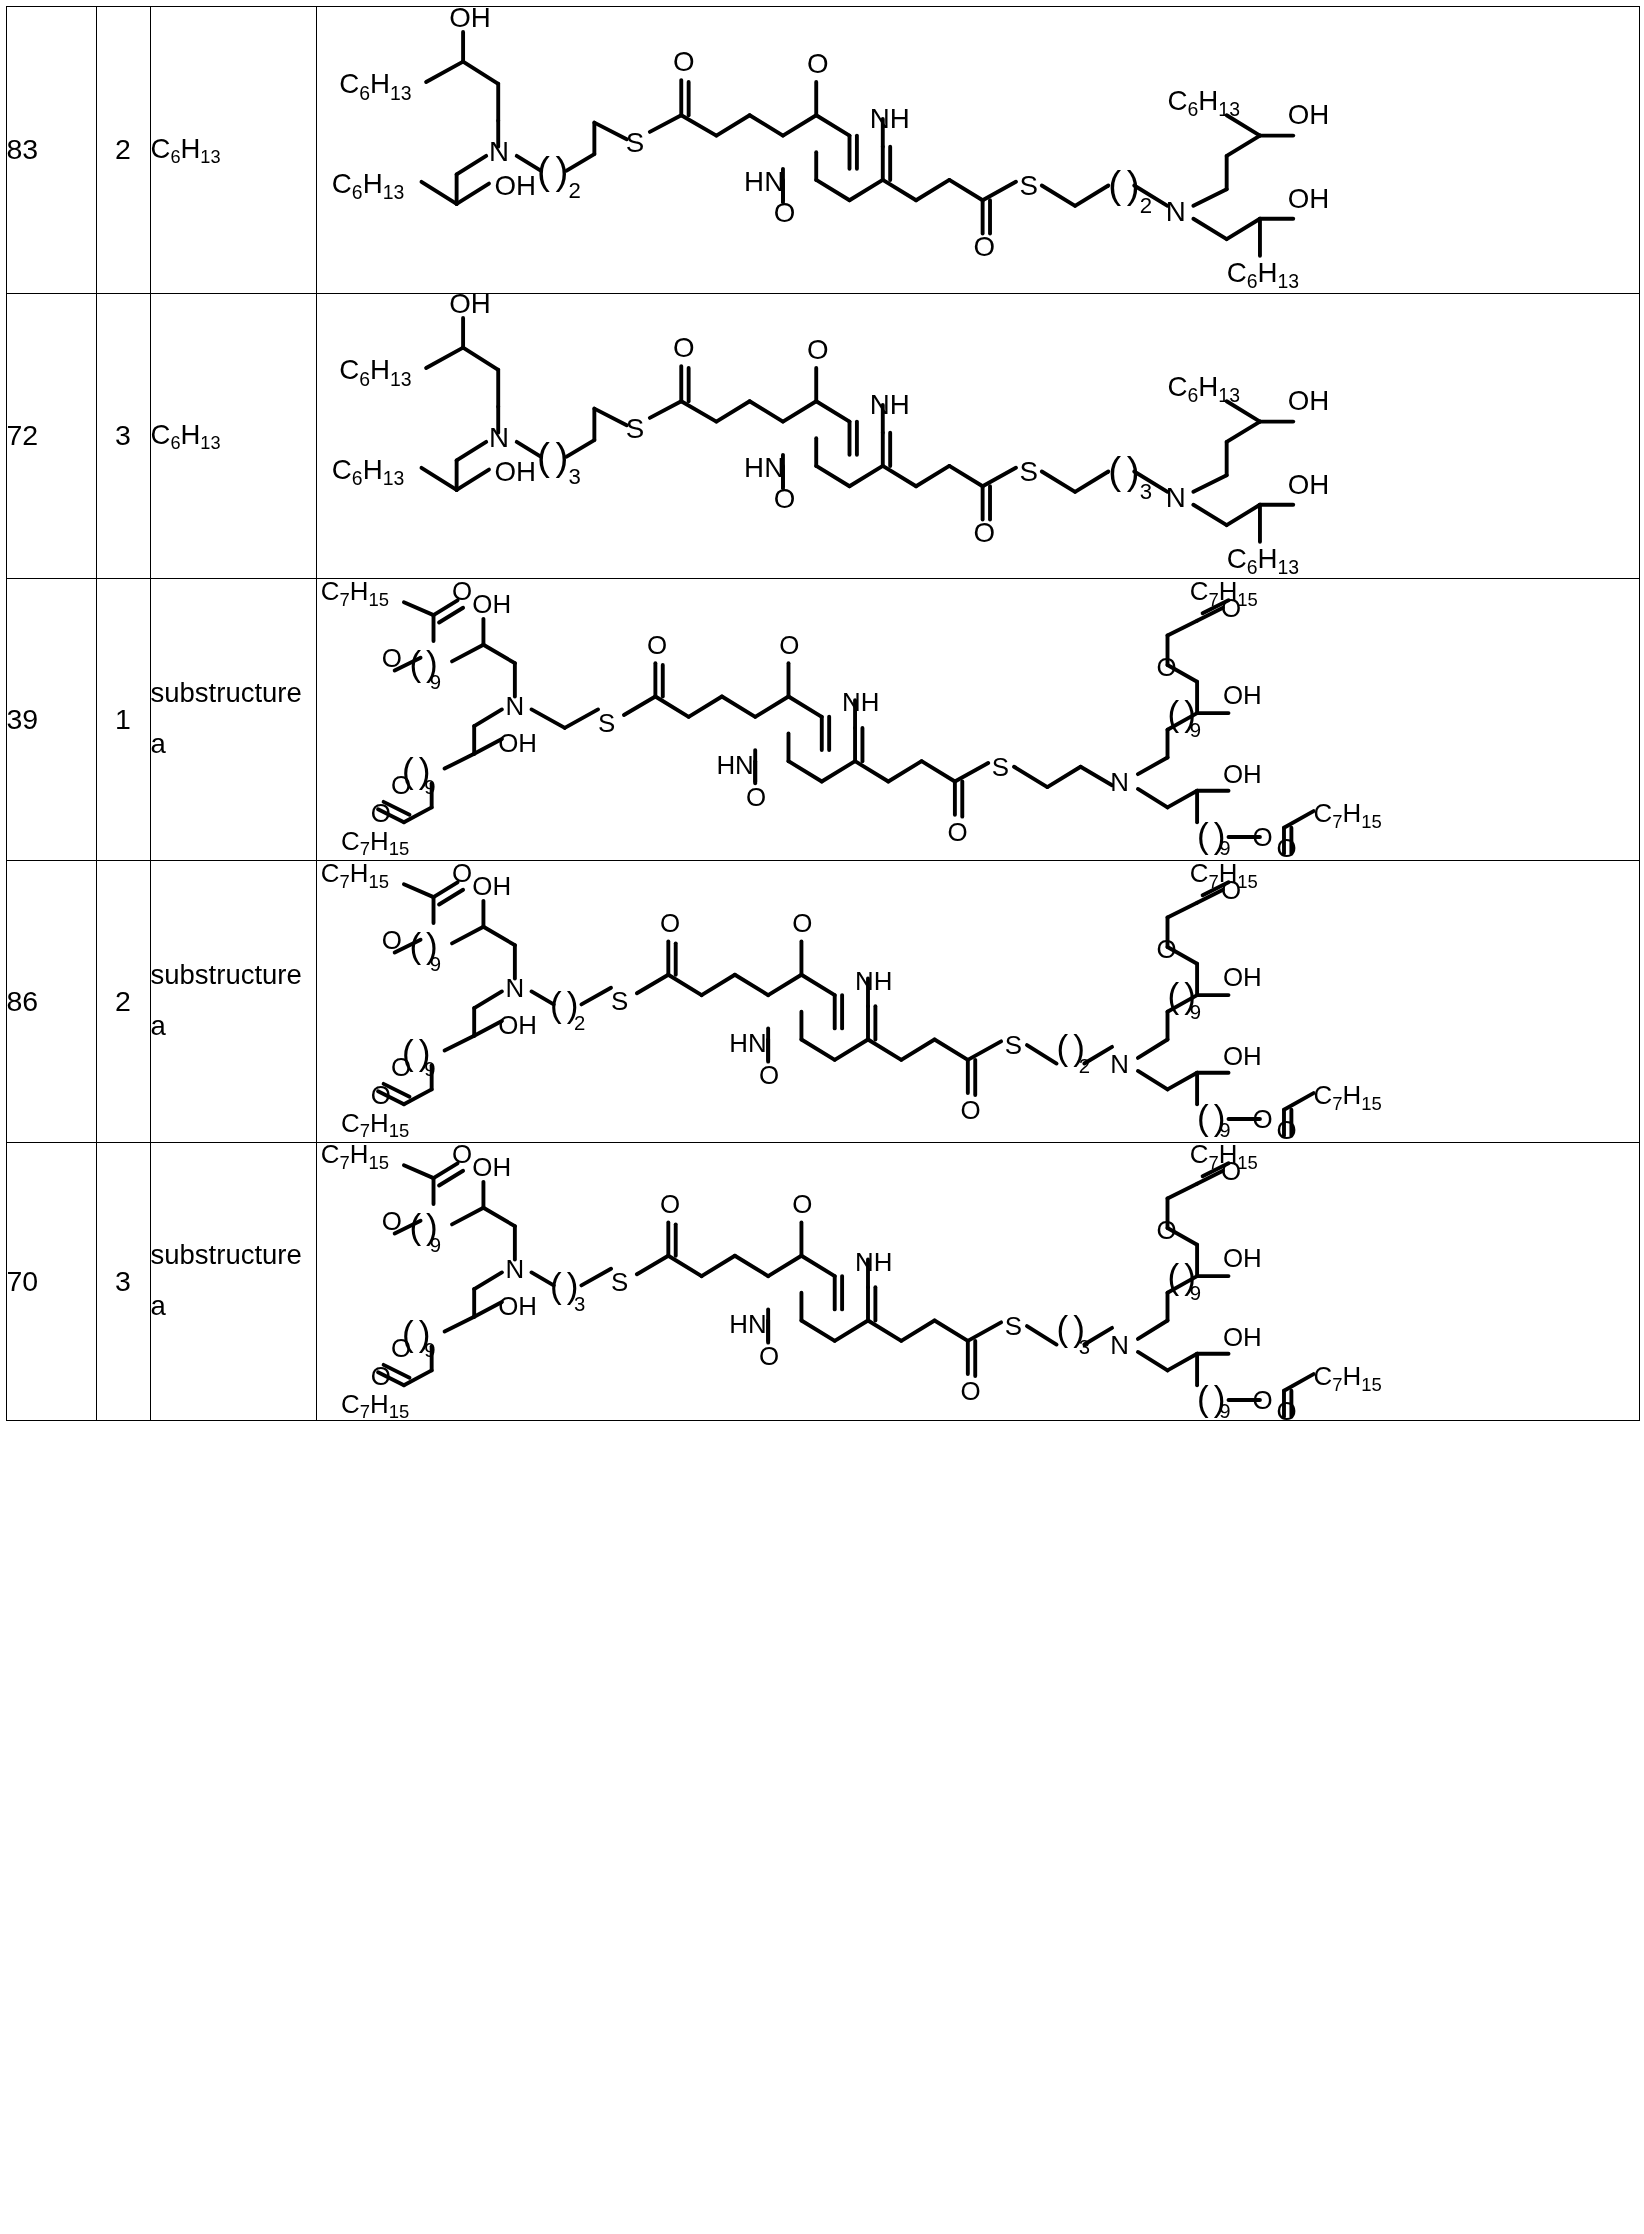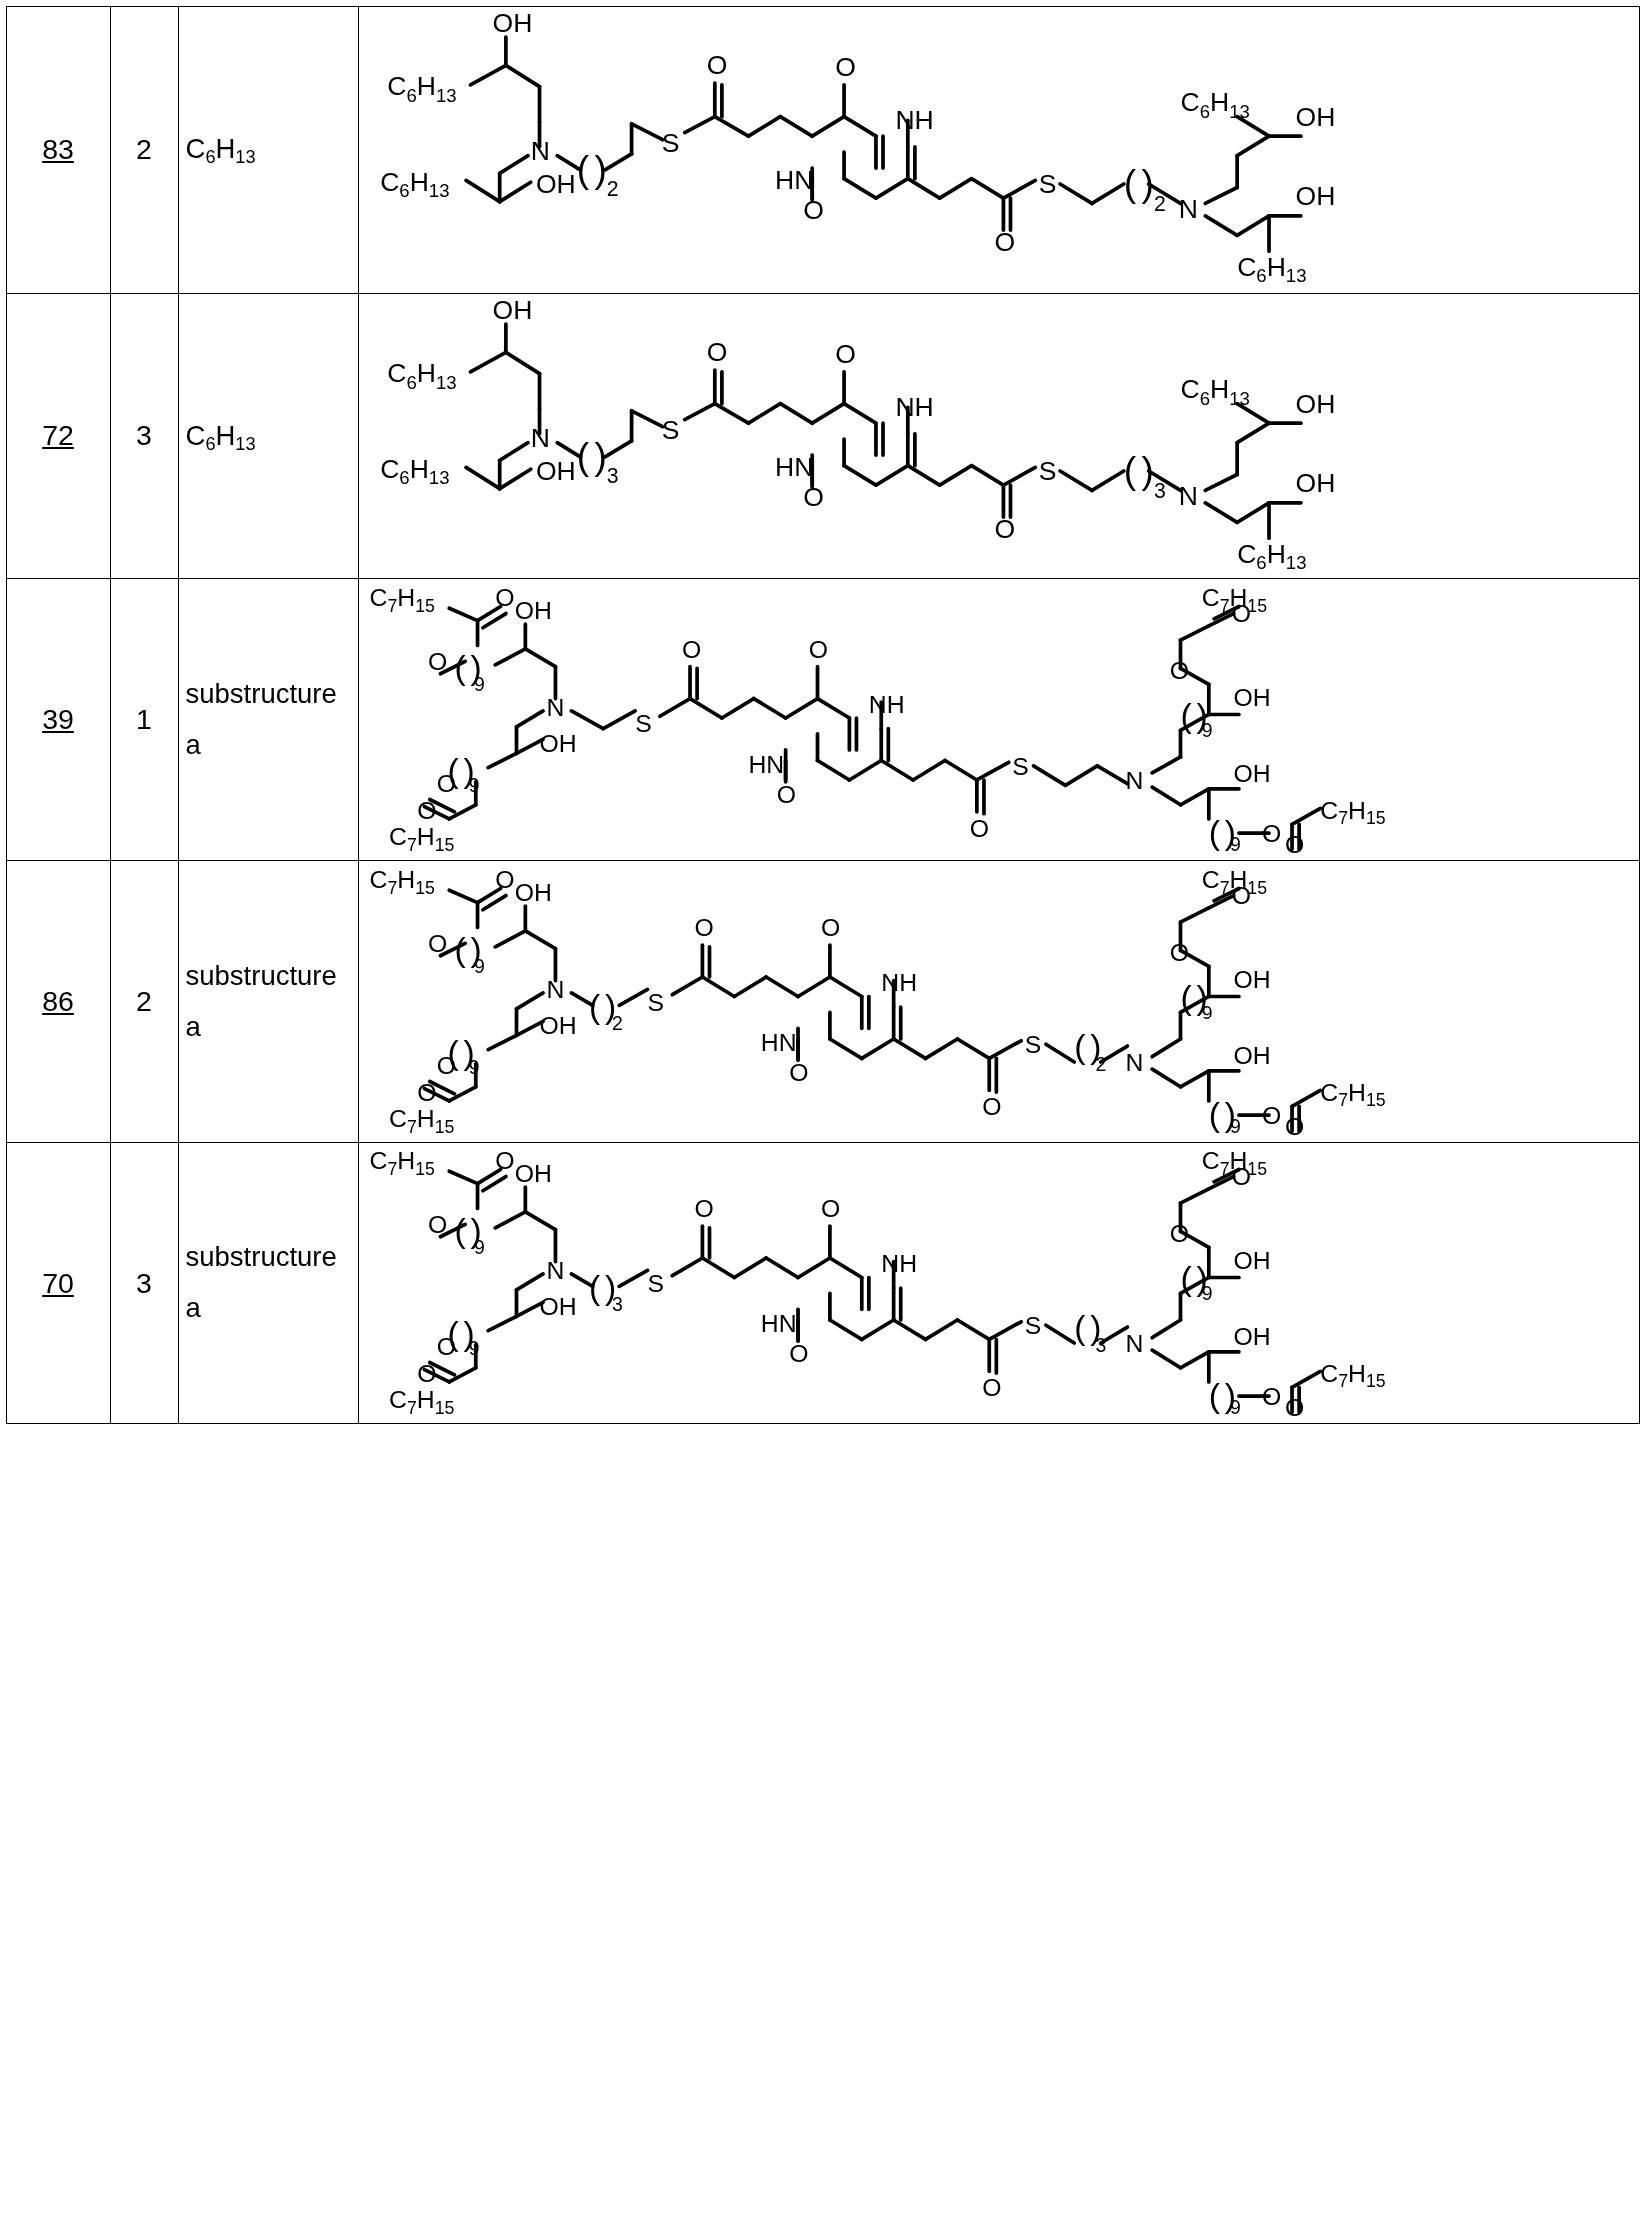--- a/index.html
+++ b/index.html
@@ -1,20 +1,20 @@
 <!DOCTYPE html>
 <html style="font-size:14.7px"><head>
 <meta charset="utf-8">
 <style>
   html,body{margin:0;padding:0;background:#fff;}
   body{font-family:"Liberation Sans",sans-serif;color:#000;}
   #page{width:1645px;height:2234px;position:relative;background:#fff;overflow:hidden;}
   table.ptable{border-collapse:collapse;width:1634px;margin:5.5px 0 0 5.5px;table-layout:fixed;}
-  table.ptable td{border:1.8px solid #000;vertical-align:middle;padding:7px;}
-  td.c-num{width:89px;text-align:center;font-size:28.5px;text-decoration:underline;}
+  table.ptable td{border:1.8px solid #000;vertical-align:middle;padding:0;}
+  td.c-num{width:89px;font-size:28.5px;}
   td.c-n{width:53px;text-align:center;font-size:28.5px;}
   td.c-r{width:165px;text-align:left;font-size:27.5px;padding-left:18.4px;line-height:1.85;}
   td.c-struct{padding:0;position:relative;}
   .structwrap{position:relative;width:100%;height:100%;}
   svg.mol{display:block;width:100%;height:auto;}
   sub{font-size:0.66em;vertical-align:-0.25em;}
   .r83{height:287px}.r84{height:285px}.r85{height:282px}.r86{height:282px}.r87{height:278px}
 </style>
 </head>
 <body>

